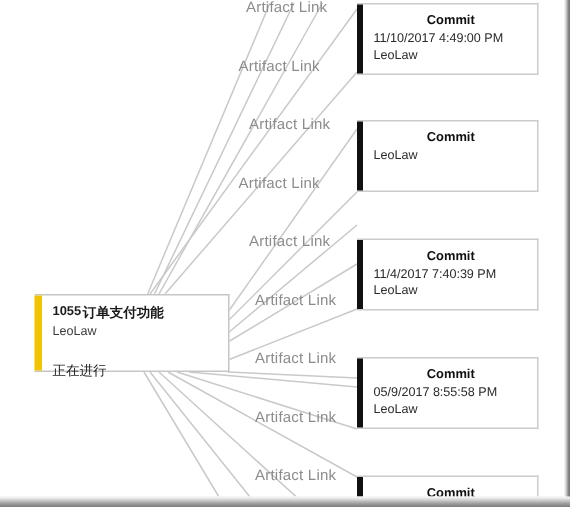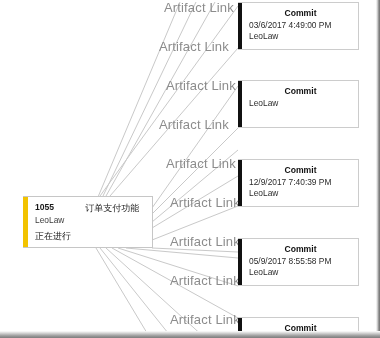--- a/index.html
+++ b/index.html
@@ -42,21 +42,21 @@
   #links {
     position: absolute;
     left: 0; top: 0;
     width: 380px; height: 338px;
   }
   #links line { stroke: #c9c9c9; stroke-width: 1; }
 
   .link-label {
     position: absolute;
     color: #8c8c8c;
-    font-size: 13px;
+    font-size: 10px;
     letter-spacing: 0.15px;
     white-space: nowrap;
     text-align: center;
   }
 
   
   #workitem {
     position: absolute;
     box-sizing: border-box;
     background: #ffffff;
@@ -68,44 +68,43 @@
     left: 0; top: 0; bottom: 0;
     width: 5px;
     background: #f2c300;
   }
   #workitem .wi-body {
     padding: 6px 6px 6px 12px;
   }
   #workitem .wi-row1 {
     display: flex;
     align-items: flex-end;
-    gap: 20px;
+    gap: 1px;
     line-height: 1.15;
   }
   #workitem .wi-id {
     font-size: 8.6px;
     font-weight: bold;
     color: #1a1a1a;
   }
   #workitem .wi-title {
     font-size: 9px;
-    font-weight: normal;
+    font-weight: bold;
     color: #1a1a1a;
-    margin-left: 11px;
   }
   #workitem .wi-assignee {
     font-size: 8.4px;
     color: #3b3b3b;
     margin-top: 2px;
     line-height: 1.2;
   }
   #workitem .wi-state {
     font-size: 9px;
     color: #1a1a1a;
-    margin-top: 6px;
+    margin-top: 17px;
     line-height: 1.2;
   }
 
   
   .commit-card {
     position: absolute;
     box-sizing: border-box;
     background: #ffffff;
     border: 1px solid #cccccc;
     border-left: none;
@@ -178,38 +177,38 @@
       </div>
       <div class="wi-assignee">LeoLaw</div>
       <div class="wi-state">正在进行</div>
     </div>
   </div>
 
   <div class="commit-card" style="left:238px; top:2px; width:121px; height:48px;">
     <div class="accent"></div>
     <div class="cc-body">
       <div class="cc-type">Commit</div>
-      <div class="cc-line">03/6/2017 4:49:00 PM</div>
+      <div class="cc-line">11/10/2017 4:49:00 PM</div>
       <div class="cc-line">LeoLaw</div>
     </div>
   </div>
 
   <div class="commit-card" style="left:238px; top:80px; width:121px; height:48px;">
     <div class="accent"></div>
     <div class="cc-body">
       <div class="cc-type">Commit</div>
       <div class="cc-line">LeoLaw</div>
     </div>
   </div>
 
   <div class="commit-card" style="left:238px; top:159px; width:121px; height:48px;">
     <div class="accent"></div>
     <div class="cc-body">
       <div class="cc-type">Commit</div>
-      <div class="cc-line">12/9/2017 7:40:39 PM</div>
+      <div class="cc-line">11/4/2017 7:40:39 PM</div>
       <div class="cc-line">LeoLaw</div>
     </div>
   </div>
 
   <div class="commit-card" style="left:238px; top:238px; width:121px; height:48px;">
     <div class="accent"></div>
     <div class="cc-body">
       <div class="cc-type">Commit</div>
       <div class="cc-line">05/9/2017 8:55:58 PM</div>
       <div class="cc-line">LeoLaw</div>

